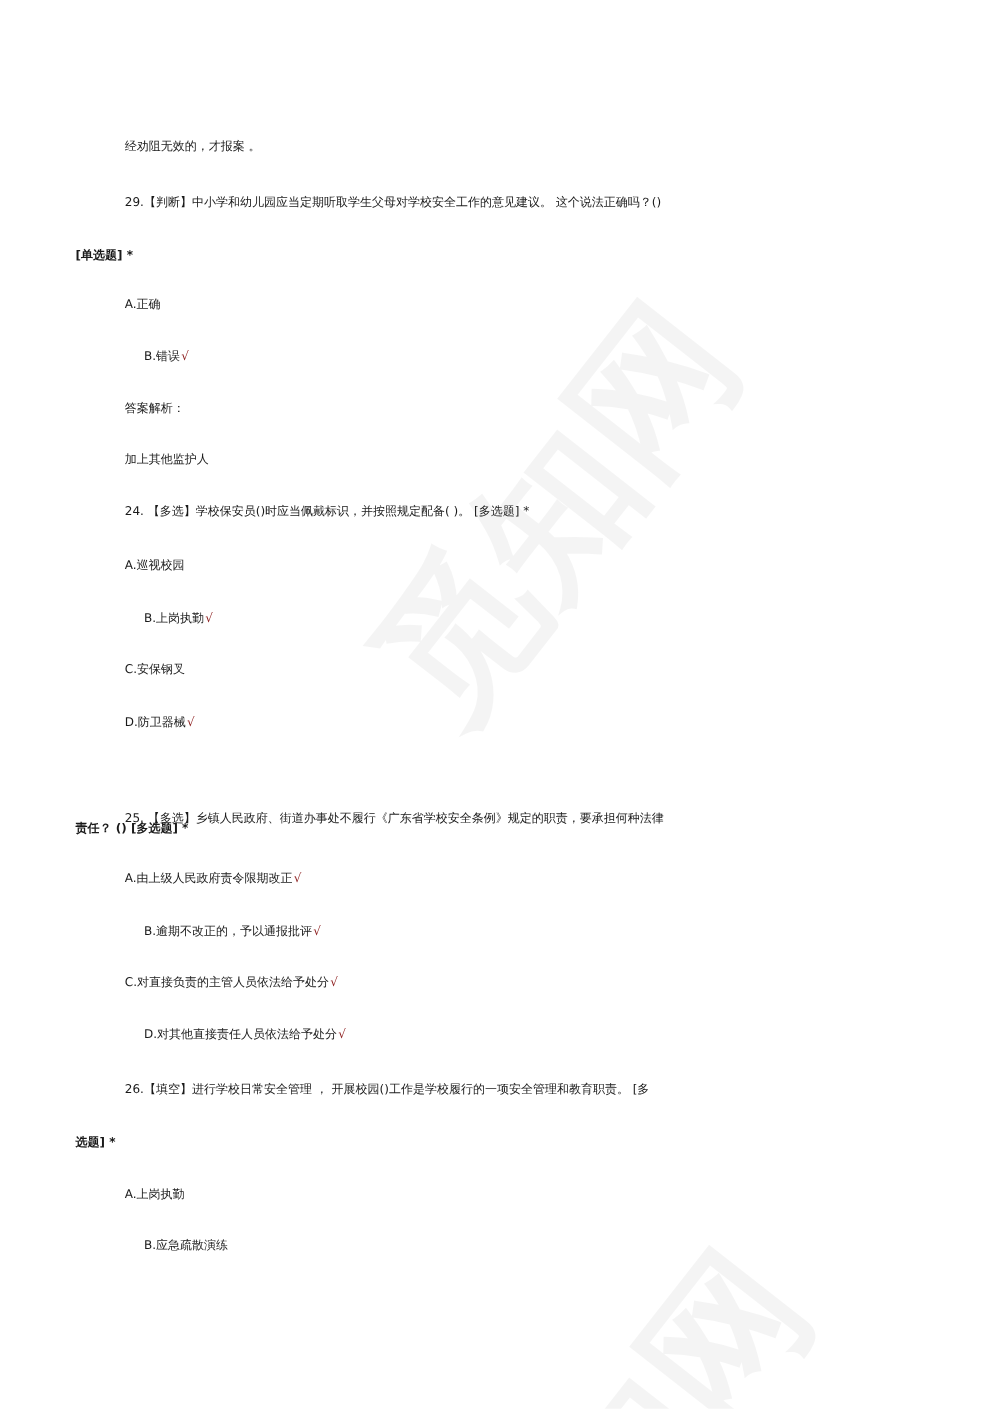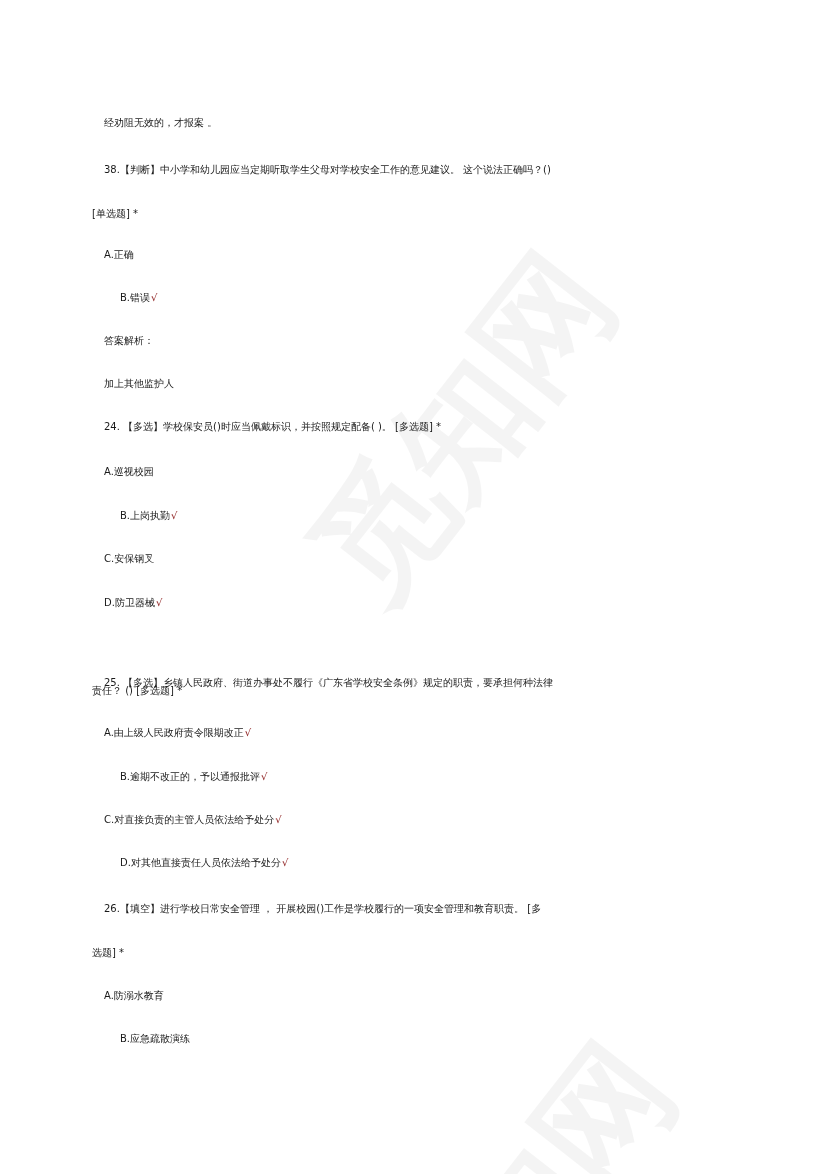--- a/index.html
+++ b/index.html
@@ -6,21 +6,21 @@
   body {
     width:830px; height:1174px; position:relative; overflow:hidden;
     font-family: "DejaVu Sans", "Liberation Sans", sans-serif;
     color:#1a1a1a;
   }
   .line {
     position:absolute; left:0; white-space:nowrap;
     font-size:10px; line-height:20px; letter-spacing:0;
   }
   .ind { left:104px; }
-  .flush { left:92px; }
+  .flush { left:63px;font-weight:bold; }
   .ind-opt { left:104px; }
   .ind-opt2 { left:120px; }
   .check { color:#8b1a1a; margin-left:1px; }
   .watermark {
     position:absolute; font-size:130px; font-weight:bold;
     color:rgba(0,0,0,0.045); white-space:nowrap;
     transform-origin:center center; pointer-events:none;
     font-family:"DejaVu Sans", sans-serif;
   }
 </style>
@@ -28,21 +28,21 @@
 <body>
 
 <div class="watermark" style="left:270px; top:340px; transform:rotate(-52deg);">觅知网</div>
 <div class="watermark" style="left:330px; top:1130px; transform:rotate(-52deg);">觅知网</div>
 
 <div>
 
   <div class="line ind" style="top:113px;">经劝阻无效的，才报案 。</div>
 
   <div>
-    <div class="line ind" style="top:160px;">38.【判断】中小学和幼儿园应当定期听取学生父母对学校安全工作的意见建议。 这个说法正确吗？()</div>
+    <div class="line ind" style="top:160px;">29.【判断】中小学和幼儿园应当定期听取学生父母对学校安全工作的意见建议。 这个说法正确吗？()</div>
     <div class="line flush" style="top:204px;">[单选题] *</div>
     <div class="line ind-opt" style="top:245px;"><span>A.正确</span></div>
     <div class="line ind-opt2" style="top:288px;"><span>B.错误</span><span class="check">√</span></div>
     <div class="line ind-opt" style="top:331px;">答案解析：</div>
     <div class="line ind-opt" style="top:374px;">加上其他监护人</div>
   </div>
 
   <div>
     <div class="line ind" style="top:417px;">24. 【多选】学校保安员()时应当佩戴标识，并按照规定配备(    )。     [多选题] *</div>
     <div class="line ind-opt" style="top:462px;"><span>A.巡视校园</span></div>
@@ -56,17 +56,17 @@
     <div class="line flush" style="top:681px;">责任？ ()  [多选题] *</div>
     <div class="line ind-opt" style="top:723px;"><span>A.由上级人民政府责令限期改正</span><span class="check">√</span></div>
     <div class="line ind-opt2" style="top:767px;"><span>B.逾期不改正的，予以通报批评</span><span class="check">√</span></div>
     <div class="line ind-opt" style="top:810px;"><span>C.对直接负责的主管人员依法给予处分</span><span class="check">√</span></div>
     <div class="line ind-opt2" style="top:853px;"><span>D.对其他直接责任人员依法给予处分</span><span class="check">√</span></div>
   </div>
 
   <div>
     <div class="line ind" style="top:899px;">26.【填空】进行学校日常安全管理 ， 开展校园()工作是学校履行的一项安全管理和教育职责。     [多</div>
     <div class="line flush" style="top:943px;">选题] *</div>
-    <div class="line ind-opt" style="top:986px;"><span>A.防溺水教育</span></div>
+    <div class="line ind-opt" style="top:986px;"><span>A.上岗执勤</span></div>
     <div class="line ind-opt2" style="top:1029px;"><span>B.应急疏散演练</span></div>
   </div>
 
 </div>
 
 </body></html>

